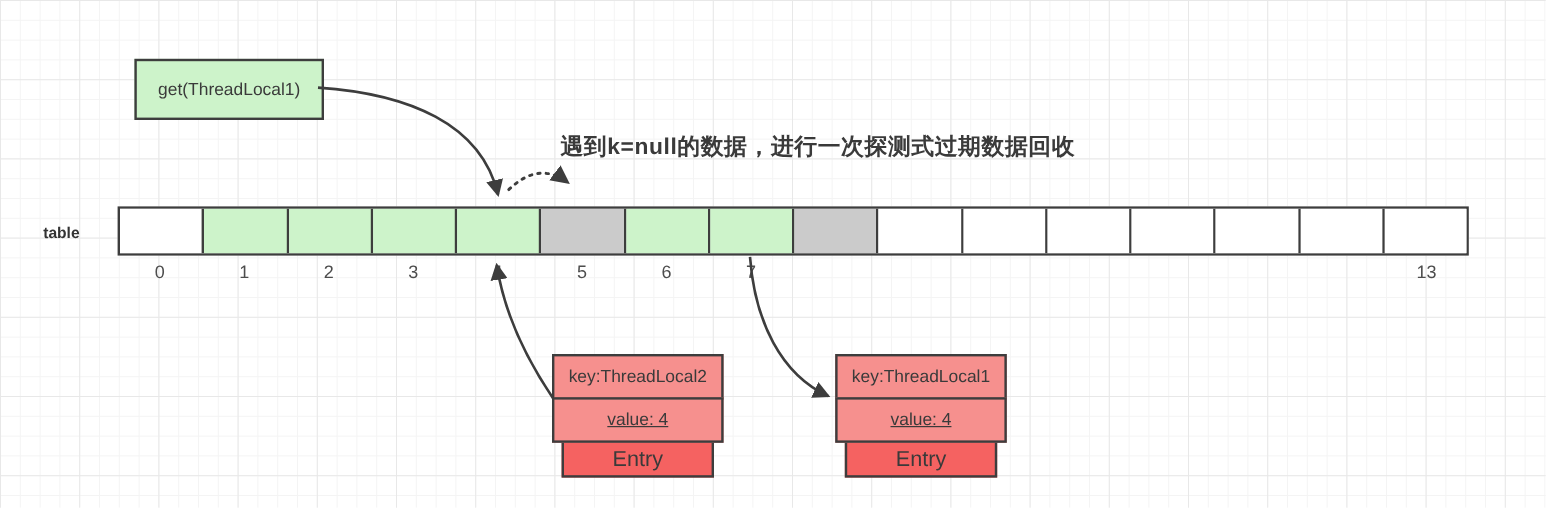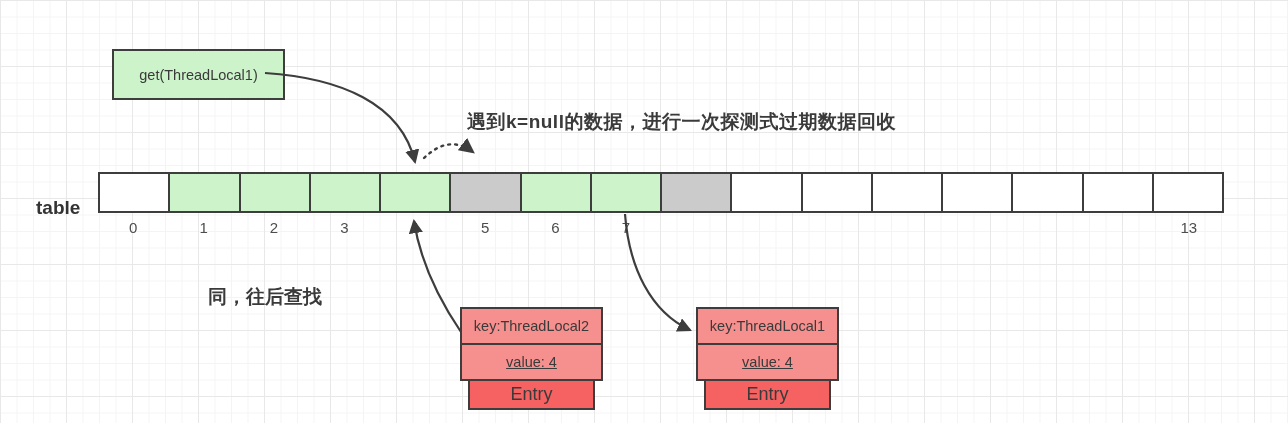--- a/index.html
+++ b/index.html
@@ -14,21 +14,21 @@
     background:
       linear-gradient(to right, #e8e8e8 1px, transparent 1px) 0 0/66px 66px,
       linear-gradient(to bottom, #e8e8e8 1px, transparent 1px) 0 0/66px 66px,
       linear-gradient(to right, #f4f4f4 1px, transparent 1px) 0 0/16.5px 16.5px,
       linear-gradient(to bottom, #f4f4f4 1px, transparent 1px) 0 0/16.5px 16.5px,
       #ffffff;
   }
   .arrow-layer{position:absolute;left:0;top:0;width:1288px;height:423px;pointer-events:none;z-index:5;}
 
   .get-box{
-    position:absolute;left:112px;top:49px;width:173px;height:51px;
+    position:absolute;left:112px;top:49px;width:158px;height:51px;
     box-sizing:border-box;
     background:var(--green,#cdf3ca);
     border:2.5px solid var(--border,#3d3d3d);
     display:flex;align-items:center;justify-content:center;
     font-size:14.5px;color:var(--text,#3a3a3a);
     z-index:4;
   }
 
   .annotation-top{
     position:absolute;left:467px;top:109px;
@@ -38,22 +38,22 @@
     text-align:center;
   }
   .annotation-bottom{
     position:absolute;left:100px;top:284px;width:330px;
     font-size:19px;font-weight:bold;color:var(--text,#3a3a3a);
     text-align:center;line-height:1.4;
     z-index:4;
   }
 
   .table-label{
-    position:absolute;left:36px;top:197px;
-    font-size:19px;font-weight:bold;color:#333333;
+    position:absolute;left:36px;top:186px;
+    font-size:13px;font-weight:bold;color:#333333;
     z-index:4;
   }
 
   .table-array{
     position:absolute;left:98px;top:172px;width:1126px;height:41px;
     box-sizing:border-box;
     border:2.5px solid var(--border,#3d3d3d);
     display:flex;
     background:#ffffff;
     z-index:3;
@@ -63,21 +63,21 @@
   .fill-white{background:#ffffff;}
   .fill-green{background:var(--green,#cdf3ca);}
   .fill-gray{background:var(--gray,#cbcbcb);}
 
   .index-row{
     position:absolute;left:98px;top:219px;width:1126px;height:20px;
     display:flex;z-index:3;
   }
   .idx{flex:1 1 0;text-align:center;font-size:15px;color:#4d4d4d;}
 
-  .entry-group{position:absolute;width:143px;z-index:4;margin-top:12px;}
+  .entry-group{position:absolute;width:143px;z-index:4;}
   .entry-group.g1{left:460px;top:295px;}
   .entry-group.g2{left:696px;top:295px;}
   .kv-row{
     position:relative;z-index:2;
     box-sizing:border-box;height:38px;
     background:var(--salmon,#f6908e);
     border:2.5px solid var(--border,#3d3d3d);
     display:flex;align-items:center;justify-content:center;
     font-size:14.5px;color:var(--text,#3a3a3a);
   }
@@ -149,21 +149,20 @@
       <div class="idx"></div>
       <div class="idx"></div>
       <div class="idx"></div>
       <div class="idx"></div>
       <div class="idx"></div>
       <div class="idx"></div>
       <div class="idx">13</div>
     </div>
 
   <div class="annotation-bottom">
-    <div>同，往后查找</div>
   </div>
 
   <div class="entry-group g1">
     <div class="kv-row">key:ThreadLocal2</div>
     <div class="kv-row">value: 4</div>
     <div class="entry-footer">Entry</div>
   </div>
 
   <div class="entry-group g2">
     <div class="kv-row">key:ThreadLocal1</div>

